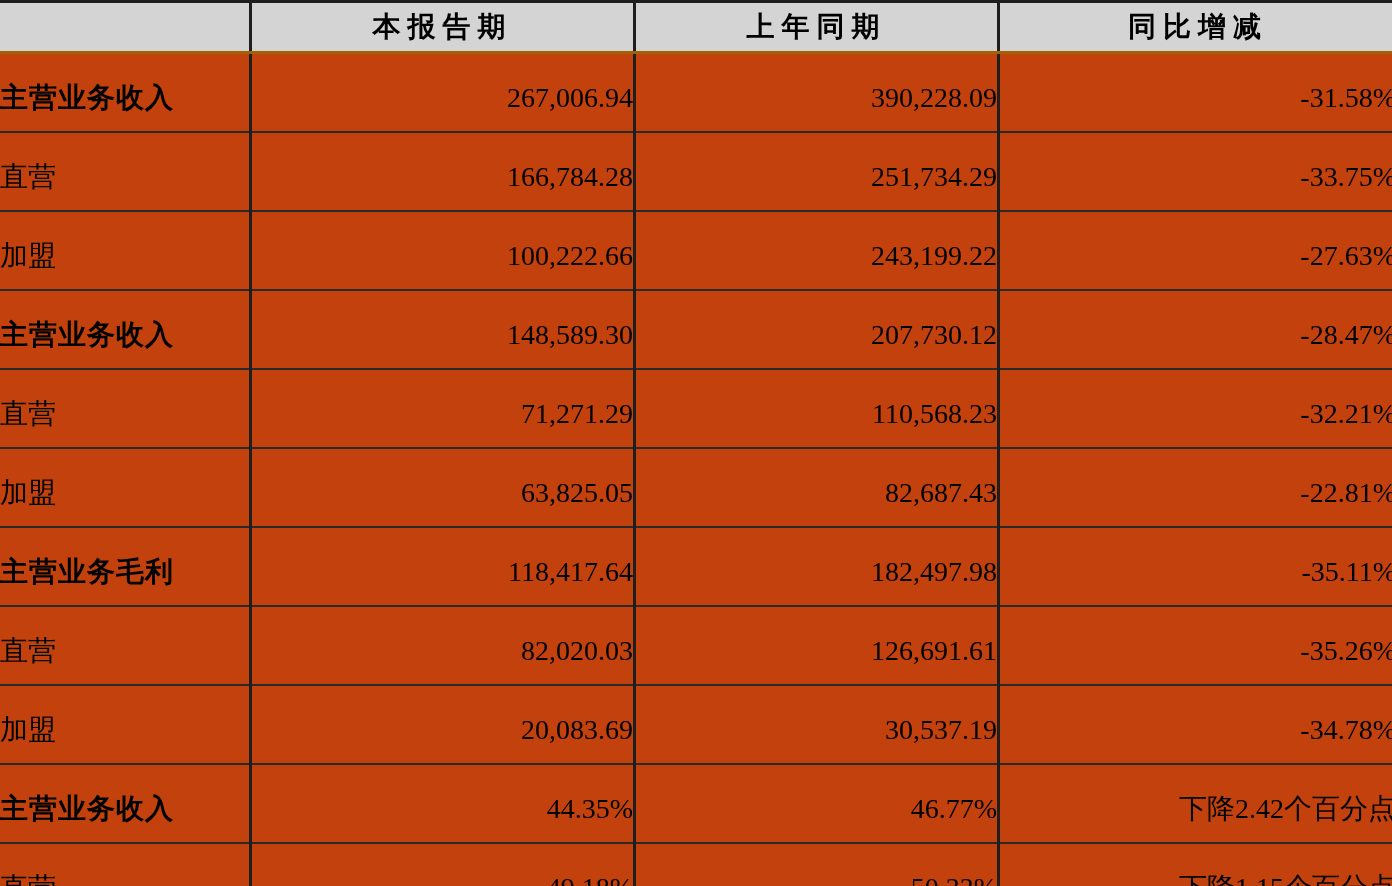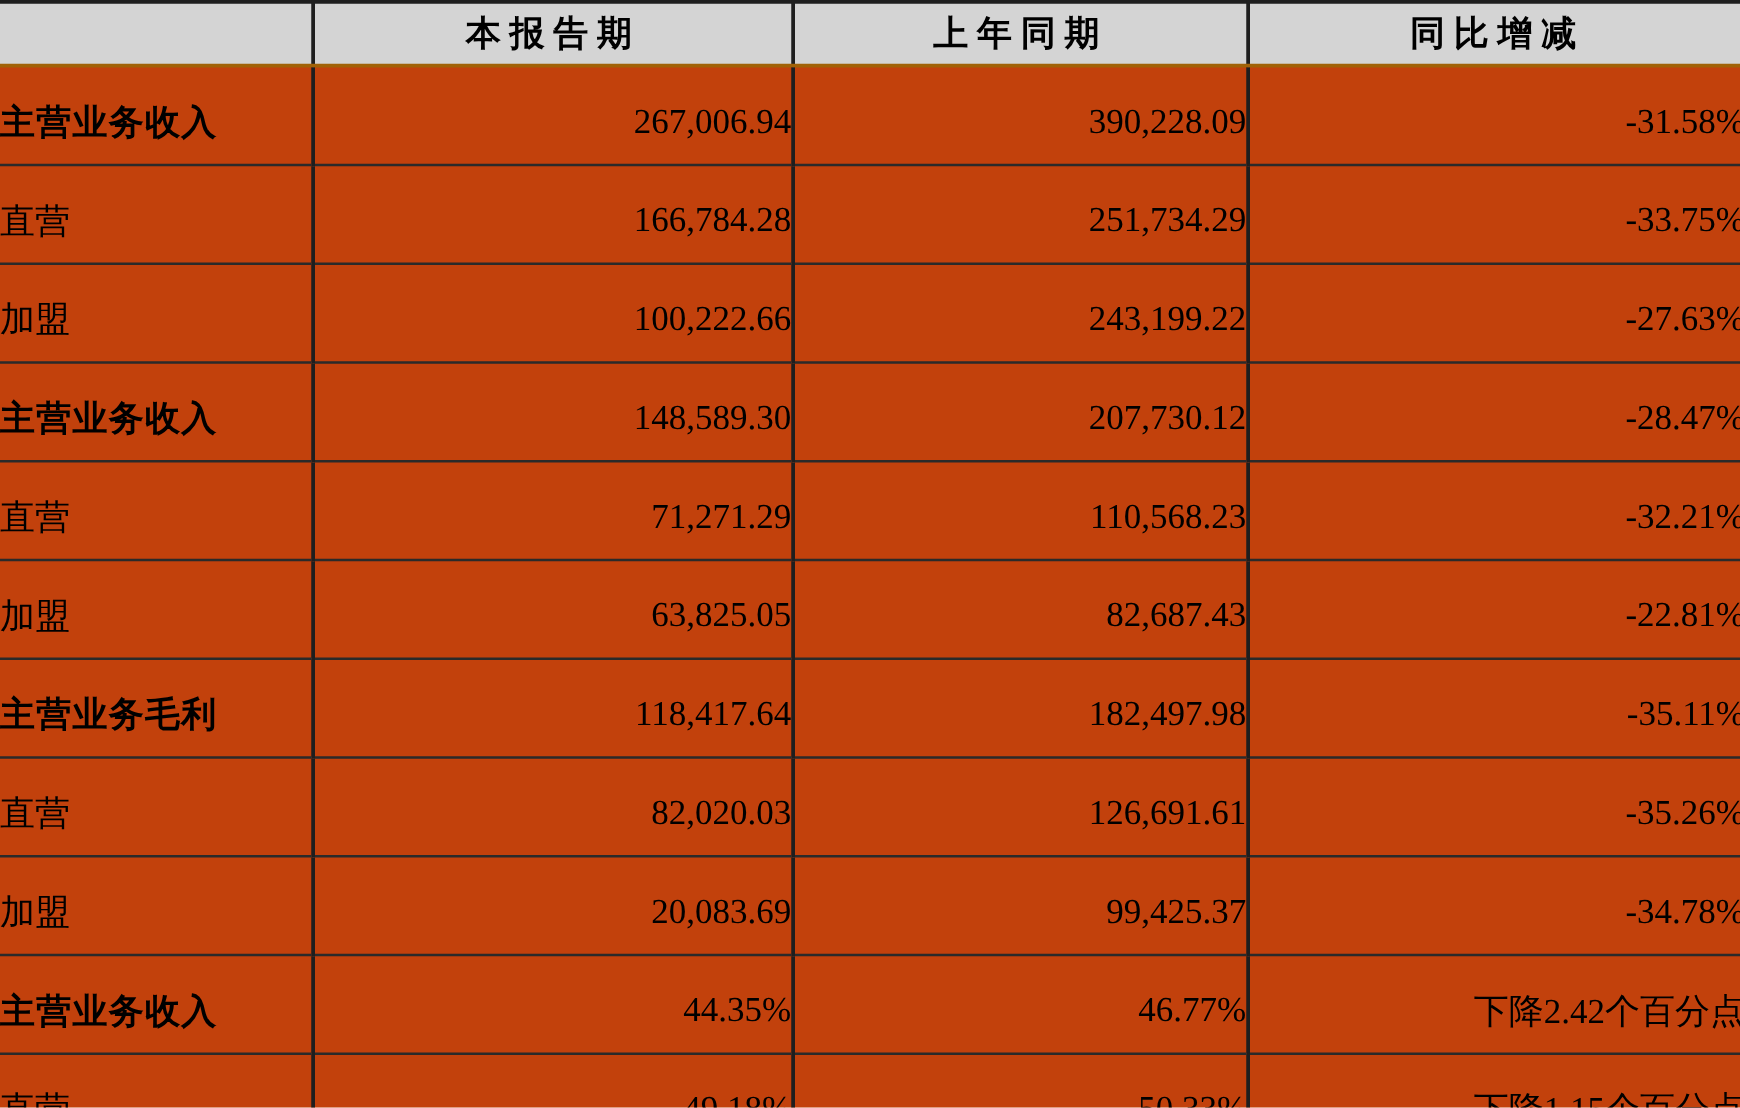--- a/index.html
+++ b/index.html
@@ -128,21 +128,21 @@
     </tr>
     <tr>
       <td class="lbl-sub">直营</td>
       <td class="num">82,020.03</td>
       <td class="num">126,691.61</td>
       <td class="chg">-35.26%</td>
     </tr>
     <tr>
       <td class="lbl-sub">加盟</td>
       <td class="num">20,083.69</td>
-      <td class="num">99,425.37</td>
+      <td class="num">30,537.19</td>
       <td class="chg">-34.78%</td>
     </tr>
     <tr>
       <td class="lbl-cat">主营业务收入</td>
       <td class="num">44.35%</td>
       <td class="num">46.77%</td>
       <td class="chg">下降2.42个百分点</td>
     </tr>
     <tr>
       <td class="lbl-sub">直营</td>

